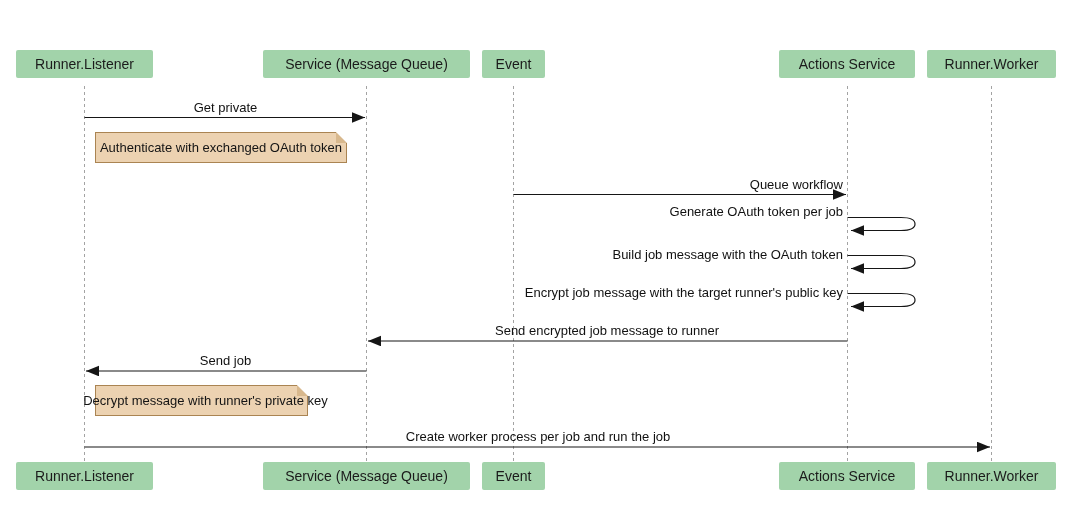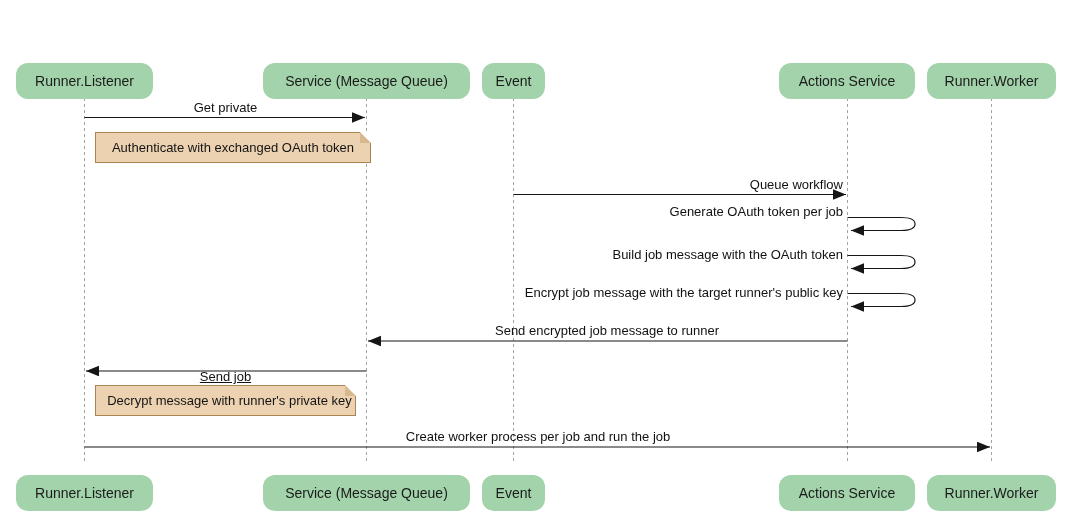--- a/index.html
+++ b/index.html
@@ -14,31 +14,30 @@
   .title {
     position: absolute;
     top: 10px; left: 0; width: 100%;
     text-align: center;
     font-size: 16px;
     font-weight: bold;
     color: #141414;
   }
   .actor {
     position: absolute;
-    height: 36px;
+    height: 28px;
     background: var(--actor-fill, #a2d3aa);
-    border-radius: 12px;
+    border-radius: 2px;
     display: flex;
     align-items: center;
     justify-content: center;
     font-size: 14px;
     color: #1b1b1b;
     box-sizing: border-box;
     white-space: nowrap;
-    margin-top: 13px;
   }
   .svg-layer {
     position: absolute;
     left: 0; top: 0;
   }
   .msg-label {
     position: absolute;
     font-size: 13px;
     line-height: 14px;
     color: #111111;
@@ -113,28 +112,28 @@
   <div class="actor" style="left:927px; top:50px; width:129px;">
       <span>Runner.Worker</span>
     </div>
 
   <div class="msg-label" style="left:84px; width:283px; top:101px;">Get private</div>
   <div class="msg-label" style="left:509px; width:334px; top:178px;text-align:right;">Queue workflow</div>
   <div class="msg-label align-right" style="left:343px; width:500px; top:205px;">Generate OAuth token per job</div>
   <div class="msg-label align-right" style="left:343px; width:500px; top:248px;">Build job message with the OAuth token</div>
   <div class="msg-label align-right" style="left:343px; width:500px; top:286px;">Encrypt job message with the target runner's public key</div>
   <div class="msg-label" style="left:367px; width:480px; top:324px;">Send encrypted job message to runner</div>
-  <div class="msg-label" style="left:84px; width:283px; top:370px;text-decoration:underline;">Send job</div>
+  <div class="msg-label" style="left:84px; width:283px; top:354px;">Send job</div>
   <div class="msg-label" style="left:84px; width:908px; top:430px;">Create worker process per job and run the job</div>
 
-  <div class="note" style="left:95px; top:132px; width:276px;">
+  <div class="note" style="left:95px; top:132px; width:252px;">
     <span>Authenticate with exchanged OAuth token</span>
     <span class="note-fold"></span>
   </div>
-  <div class="note" style="left:95px; top:385px; width:261px;padding-left:8px;">
+  <div class="note" style="left:95px; top:385px; width:213px;padding-left:8px;">
     <span>Decrypt message with runner's private key</span>
     <span class="note-fold"></span>
   </div>
 
   <div class="actor" style="left:16px;  top:462px; width:137px;">
       <span>Runner.Listener</span>
     </div>
   <div class="actor" style="left:263px; top:462px; width:207px;">
       <span>Service (Message Queue)</span>
     </div>

